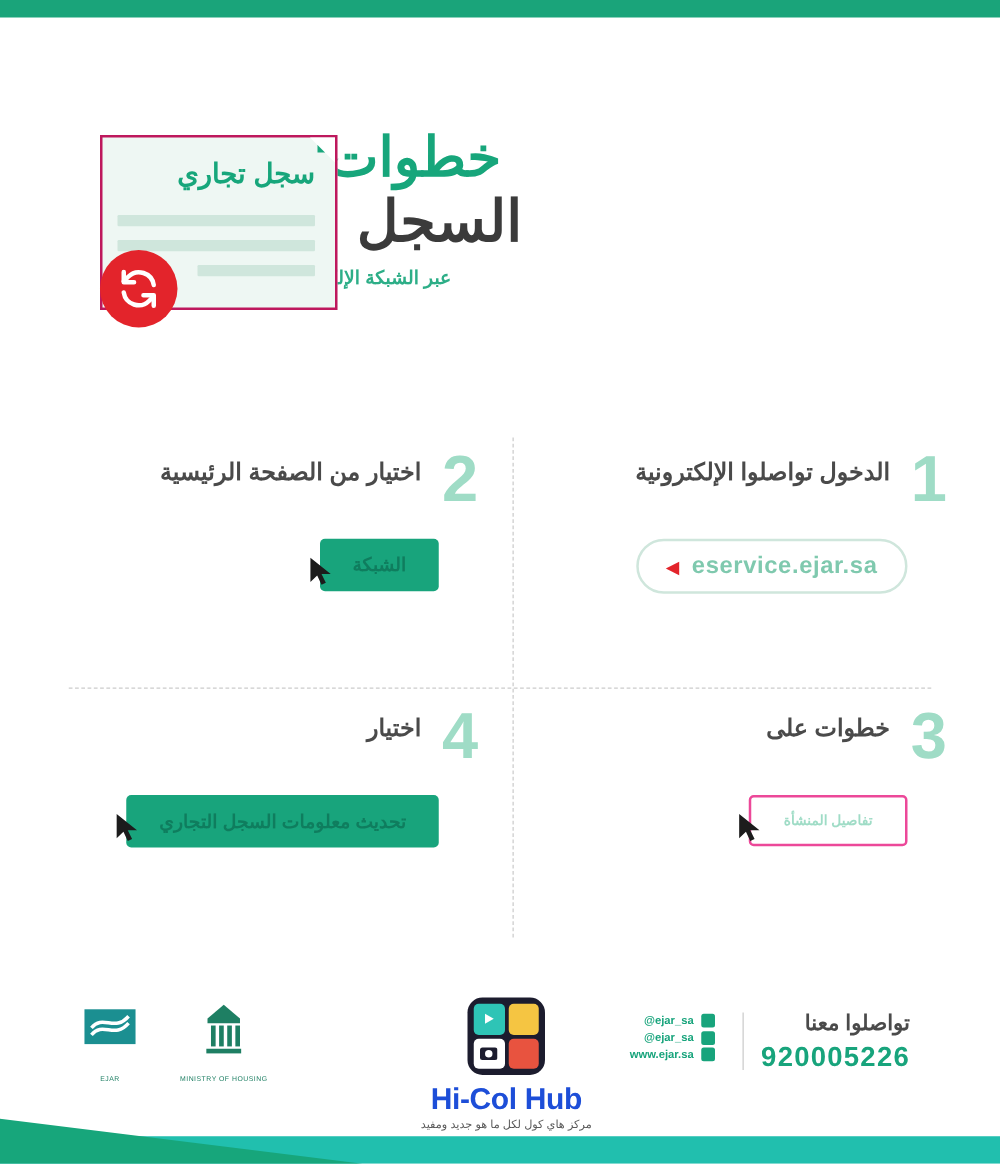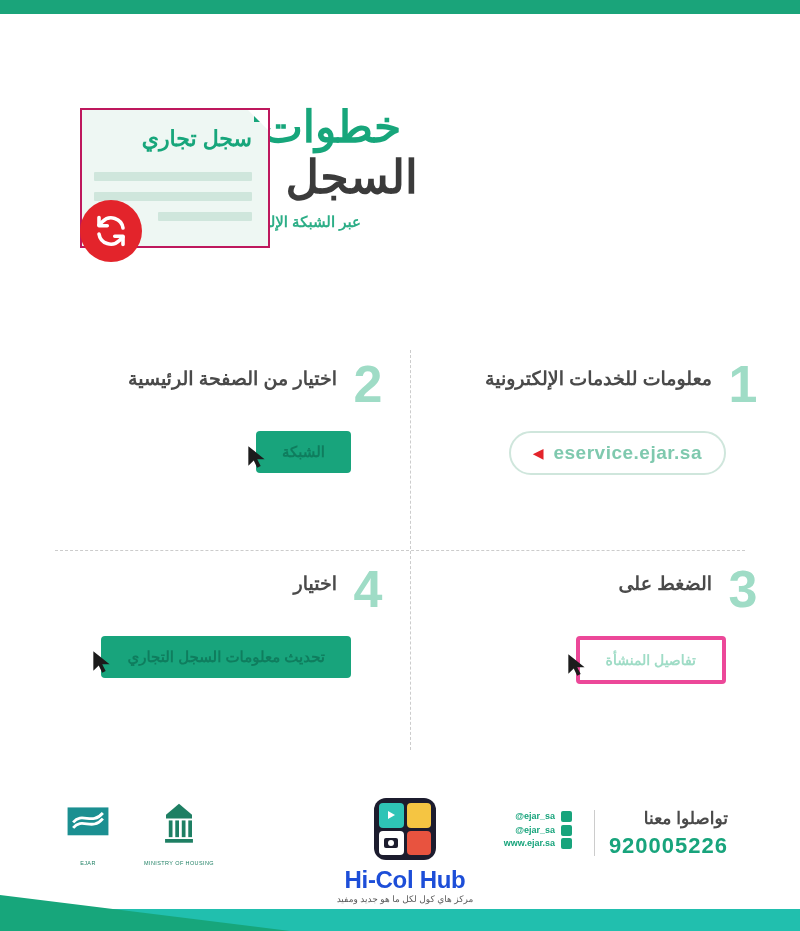--- a/index.html
+++ b/index.html
@@ -227,23 +227,23 @@
     font-weight: bold;
     padding: 12px 26px;
     border-radius: 4px;
     direction: rtl;
     position: relative;
   }
   .btn-outline {
     margin-top: 22px;
     display: inline-block;
     background: #ffffff;
-    border: 4px solid #ec4899;
+    border: 2px solid #ec4899;
     color: #9fdcc6;
-    font-size: 14px;
+    font-size: 11px;
     font-weight: bold;
     padding: 12px 26px;
     border-radius: 4px;
     direction: rtl;
     position: relative;
   }
   .btn-row {
     display: flex;
     flex-direction: row;
     align-items: center;
@@ -427,21 +427,21 @@
   </div>
 </div>
 
 <div class="steps">
   <div class="divider-v"></div>
   <div class="divider-h"></div>
 
   <div class="step s1">
     <div class="step-head">
       <div class="step-num">1</div>
-      <div class="step-label">معلومات للخدمات الإلكترونية</div>
+      <div class="step-label">الدخول تواصلوا الإلكترونية</div>
     </div>
     <div class="pill-url">
       <span class="url-text">eservice.ejar.sa</span>
       <span class="arrow">◀</span>
     </div>
   </div>
 
   <div class="step s2">
     <div class="step-head">
       <div class="step-num">2</div>
@@ -453,21 +453,21 @@
         <svg viewBox="0 0 24 24">
             <path d="M4 2 L4 20 L9 15.2 L12.2 22 L15.4 20.4 L12.2 14 L19 14 Z" fill="#1c1c1c"></path>
           </svg>
       </div>
     </div>
   </div>
 
   <div class="step s3">
     <div class="step-head">
       <div class="step-num">3</div>
-      <div class="step-label">الضغط على</div>
+      <div class="step-label">خطوات على</div>
     </div>
     <div class="btn-row">
       <div class="btn-outline">تفاصيل المنشأة</div>
       <div class="cursor">
         <svg viewBox="0 0 24 24">
             <path d="M4 2 L4 20 L9 15.2 L12.2 22 L15.4 20.4 L12.2 14 L19 14 Z" fill="#1c1c1c"></path>
           </svg>
       </div>
     </div>
   </div>

